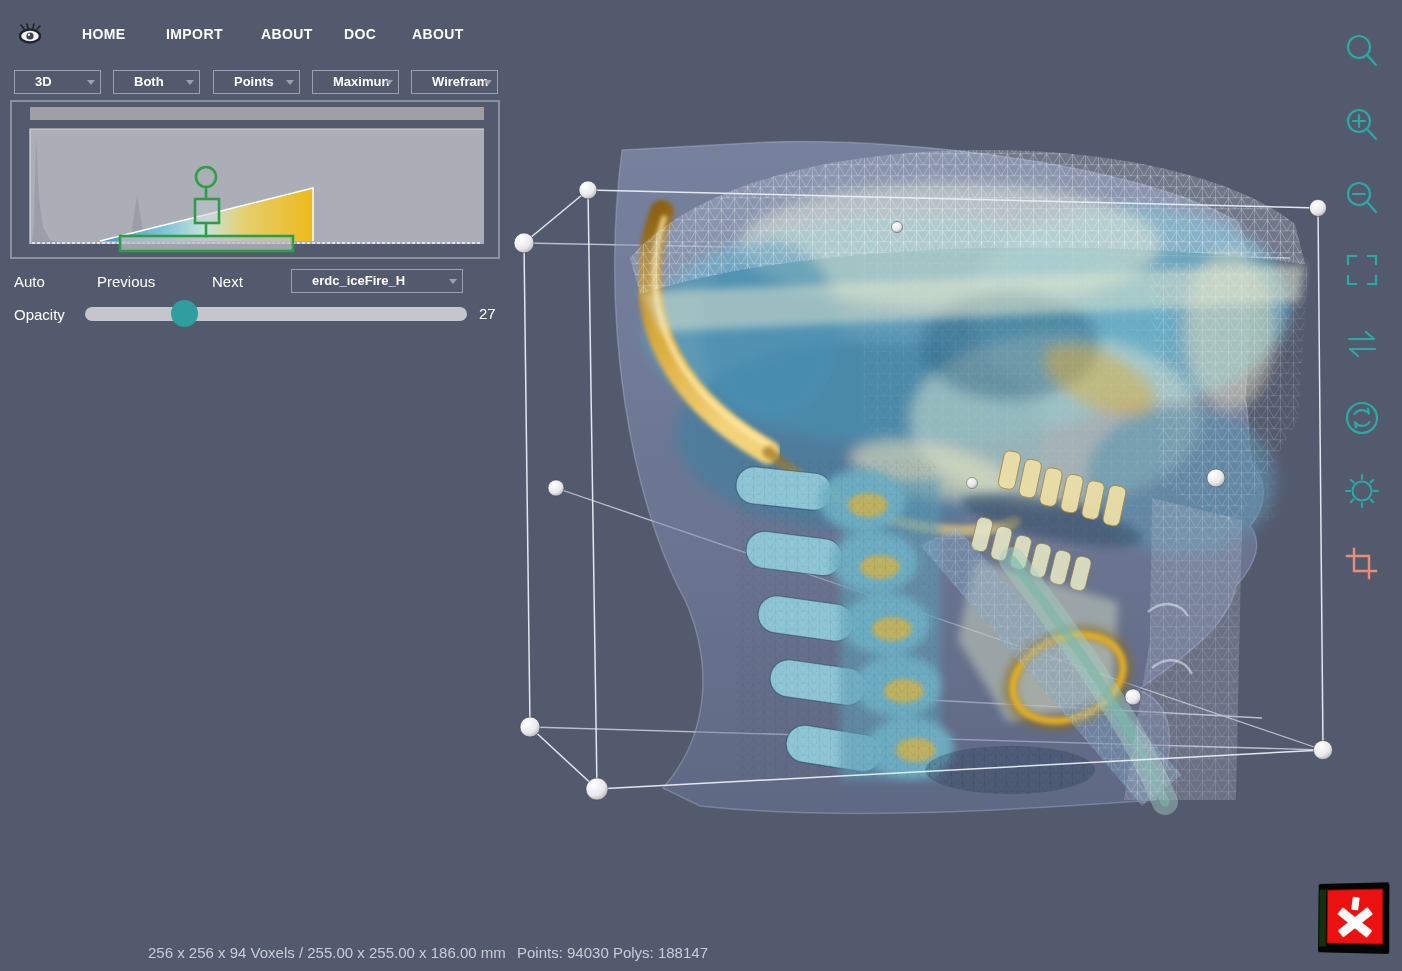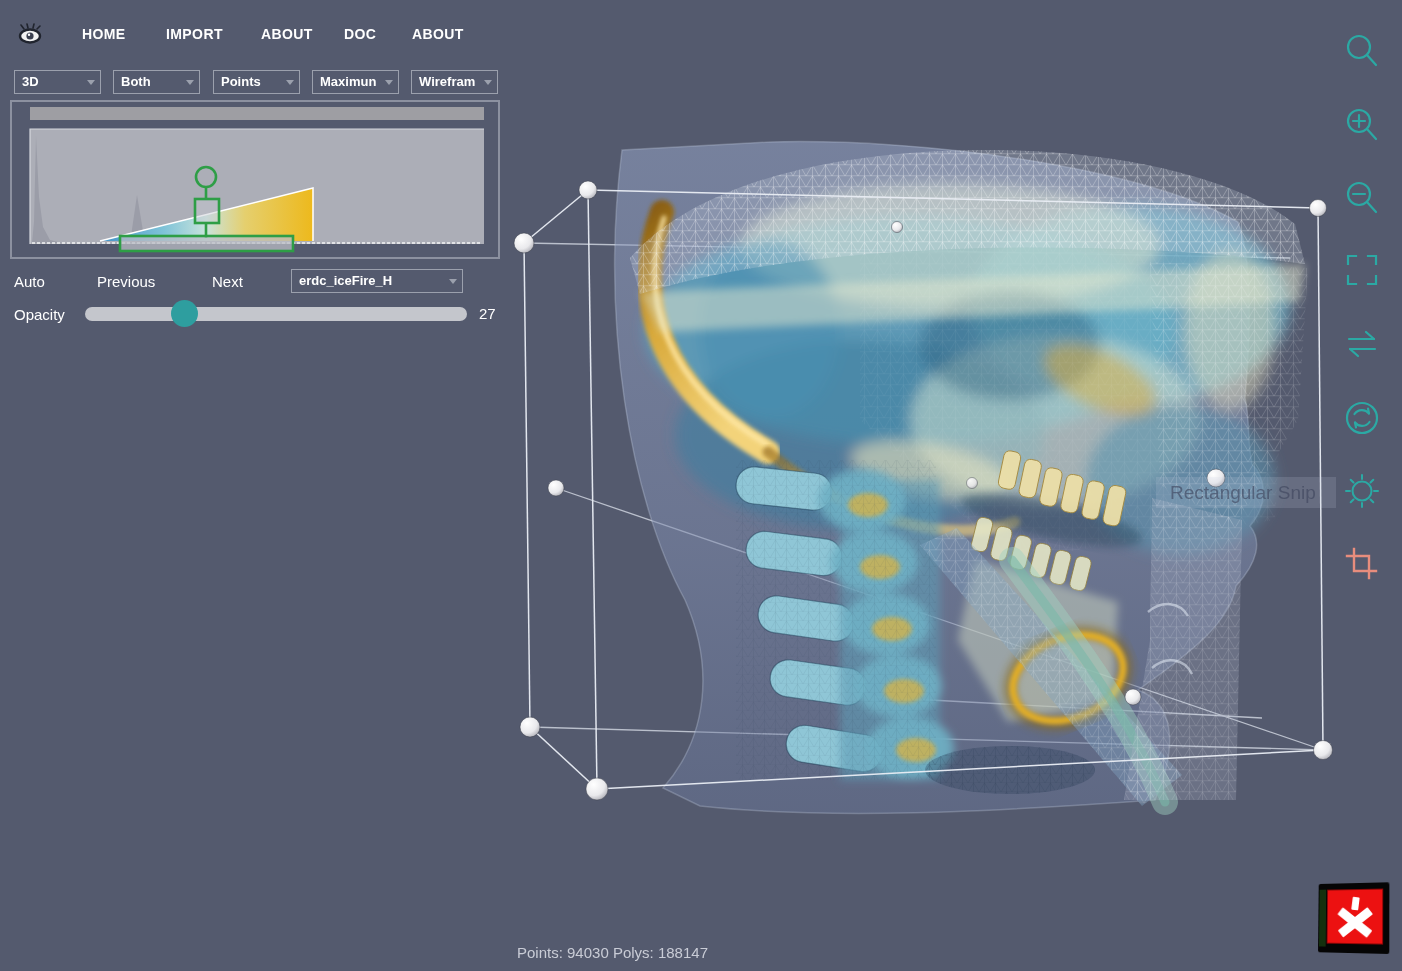--- a/index.html
+++ b/index.html
@@ -7,21 +7,21 @@
        font-family:"Liberation Sans",sans-serif;-webkit-font-smoothing:antialiased;}
 
   
   .nav-item{position:absolute;top:26px;color:#ffffff;font-size:14px;font-weight:bold;
             letter-spacing:.4px;cursor:pointer;}
   #logo{position:absolute;left:16px;top:23px;}
 
   
   .dd{position:absolute;top:70px;height:24px;width:87px;box-sizing:border-box;
       border:1px solid #9BA0AD;color:#ffffff;font-size:13px;font-weight:bold;
-      line-height:22px;padding-left:7px;cursor:pointer;}
+      line-height:22px;padding-left:20px;cursor:pointer;}
   .dd .chev{position:absolute;right:5px;top:9px;width:0;height:0;
       border-left:4px solid transparent;border-right:4px solid transparent;
       border-top:5px solid #9BA0AD;}
   .dd.wide{width:172px;top:269px;font-weight:bold;}
 
   
   #tf-panel{position:absolute;left:10px;top:100px;width:486px;height:155px;
       border:2px solid #8C91A0;}
 
   
@@ -232,21 +232,20 @@
       <circle cx="530" cy="727" r="10" fill="url(#sph)"></circle>
       <circle cx="597" cy="789" r="11" fill="url(#sph)"></circle>
       <circle cx="1323" cy="750" r="9.5" fill="url(#sph)"></circle>
       <circle cx="1216" cy="478" r="9" fill="url(#sph)"></circle>
       <circle cx="1133" cy="697" r="8" fill="url(#sph)"></circle>
       <circle cx="897" cy="227" r="5.5" fill="url(#sph)"></circle>
       <circle cx="972" cy="483" r="5.5" fill="url(#sph)" opacity="0.85"></circle>
     </g>
   </svg>
 
-  <div id="snip-tooltip">Rectangular Snip</div>
 
   <div id="logo">
     <svg width="28" height="22" viewBox="0 0 28 22">
       <path d="M8,6 L5,2 M12,5 L11,1 M17,5 L18,1 M21,6 L24,3" stroke="#20242e" stroke-width="1.6" fill="none" stroke-linecap="round"></path>
       <ellipse cx="14" cy="13" rx="10" ry="6.5" fill="#f2f2f2" stroke="#20242e" stroke-width="2.4"></ellipse>
       <circle cx="14" cy="13" r="3.6" fill="#3a3f4e"></circle>
       <circle cx="13" cy="11.8" r="1.2" fill="#ffffff"></circle>
     </svg>
   </div>
   <span class="nav-item hi-z" style="left:82px">HOME</span>
@@ -372,20 +371,21 @@
       <path d="M19,3 V7 M19,31 V35 M3,19 H7 M31,19 H35 M7.7,7.7 L10.5,10.5 M27.5,27.5 L30.3,30.3 M30.3,7.7 L27.5,10.5 M10.5,27.5 L7.7,30.3"></path>
     </svg>
   </div>
   <div class="tbtn" style="top:545px">
     <svg width="38" height="38" viewBox="0 0 38 38" fill="none" stroke="#E88D7D" stroke-width="2.4" stroke-linecap="square">
       <path d="M11,4 V26 H33"></path>
         <path d="M4,11 H26 V33"></path>
     </svg>
   </div>
 
+  <span class="status-txt" style="left:148px">256 x 256 x 94 Voxels / 255.00 x 255.00 x 186.00 mm</span>
   <span class="status-txt" style="left:517px">Points: 94030 Polys: 188147</span>
 
   <div id="close-cube">
     <div class="side"></div>
     <div class="face">
       <svg width="42" height="46" viewBox="0 0 42 46">
         <g fill="#ffffff">
           <rect x="18" y="3" width="7" height="13" rx="1" transform="rotate(7 21 9)"></rect>
           <rect x="2" y="24" width="38" height="9" rx="1" transform="rotate(38 21 28)"></rect>
           <rect x="2" y="24" width="38" height="9" rx="1" transform="rotate(-38 21 28)"></rect>

